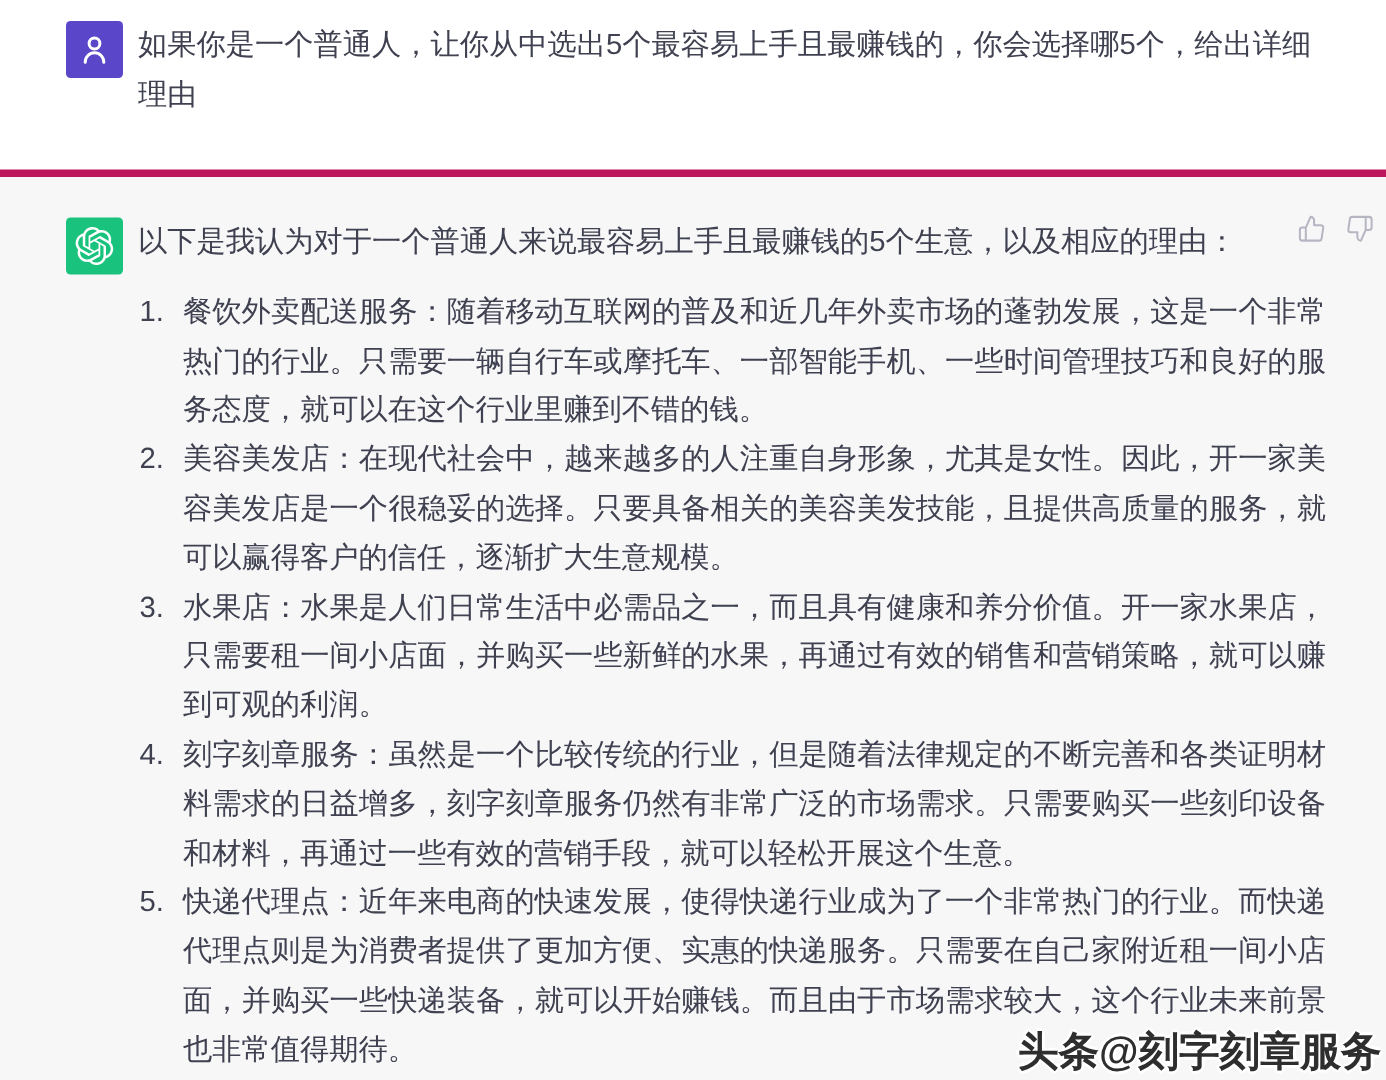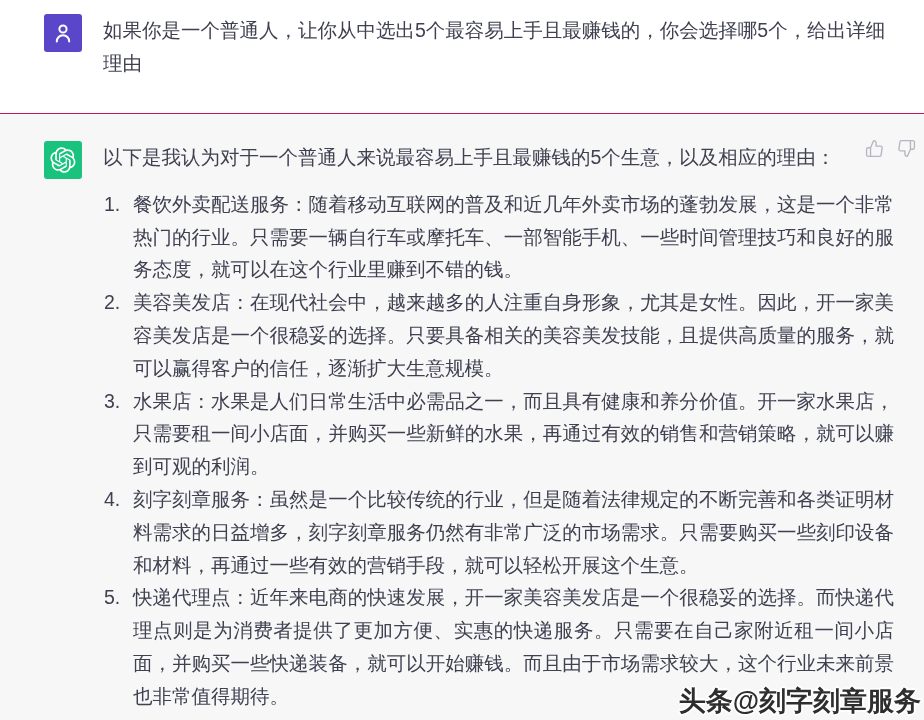--- a/index.html
+++ b/index.html
@@ -3,25 +3,25 @@
 <meta charset="utf-8">
 <style>
   * { margin: 0; padding: 0; box-sizing: border-box; }
   html, body { width: 924px; height: 720px; overflow: hidden; }
   body {
     font-family: "Liberation Sans", sans-serif;
     background: #ffffff;
     color: #3f4150;
     position: relative;
   }
-  .msg-row { display: flex; gap: 21px; padding-left: 44px; padding-right: 30px; }
+  .msg-row { display: flex; gap: 10px; padding-left: 44px; padding-right: 30px; }
   .user-row { background: #ffffff; padding-top: 14px; height: 113px; }
   .assistant-row {
     background: #f7f7f8;
-    border-top: 1px solid #be185d;
+    border-top: 5px solid #be185d;
     padding-top: 27px;
     height: 607px;
     position: relative;
   }
   .avatar {
     width: 38px; height: 38px; flex: 0 0 38px;
     border-radius: 3px;
     display: flex; align-items: center; justify-content: center;
   }
   .avatar svg { display: block; }
@@ -100,21 +100,21 @@
         <li>
           <span class="num">2.</span><span>美容美发店：在现代社会中，越来越多的人注重自身形象，尤其是女性。因此，开一家美容美发店是一个很稳妥的选择。只要具备相关的美容美发技能，且提供高质量的服务，就可以赢得客户的信任，逐渐扩大生意规模。</span>
         </li>
         <li>
           <span class="num">3.</span><span>水果店：水果是人们日常生活中必需品之一，而且具有健康和养分价值。开一家水果店，只需要租一间小店面，并购买一些新鲜的水果，再通过有效的销售和营销策略，就可以赚到可观的利润。</span>
         </li>
         <li>
           <span class="num">4.</span><span>刻字刻章服务：虽然是一个比较传统的行业，但是随着法律规定的不断完善和各类证明材料需求的日益增多，刻字刻章服务仍然有非常广泛的市场需求。只需要购买一些刻印设备和材料，再通过一些有效的营销手段，就可以轻松开展这个生意。</span>
         </li>
         <li>
-          <span class="num">5.</span><span>快递代理点：近年来电商的快速发展，开一家美容美发店是一个很稳妥的选择。而快递代理点则是为消费者提供了更加方便、实惠的快递服务。只需要在自己家附近租一间小店面，并购买一些快递装备，就可以开始赚钱。而且由于市场需求较大，这个行业未来前景也非常值得期待。</span>
+          <span class="num">5.</span><span>快递代理点：近年来电商的快速发展，使得快递行业成为了一个非常热门的行业。而快递代理点则是为消费者提供了更加方便、实惠的快递服务。只需要在自己家附近租一间小店面，并购买一些快递装备，就可以开始赚钱。而且由于市场需求较大，这个行业未来前景也非常值得期待。</span>
         </li>
       </ol>
     </div>
 
     <div class="feedback">
       <button>
         <span>
           <svg viewBox="0 0 24 24" fill="none" stroke="currentColor" stroke-width="1.7" stroke-linecap="round" stroke-linejoin="round">
             <path d="M14 9V5a3 3 0 0 0-3-3l-4 9v11h11.28a2 2 0 0 0 2-1.7l1.38-9a2 2 0 0 0-2-2.3zM7 22H4a2 2 0 0 1-2-2v-7a2 2 0 0 1 2-2h3"></path>
           </svg>

